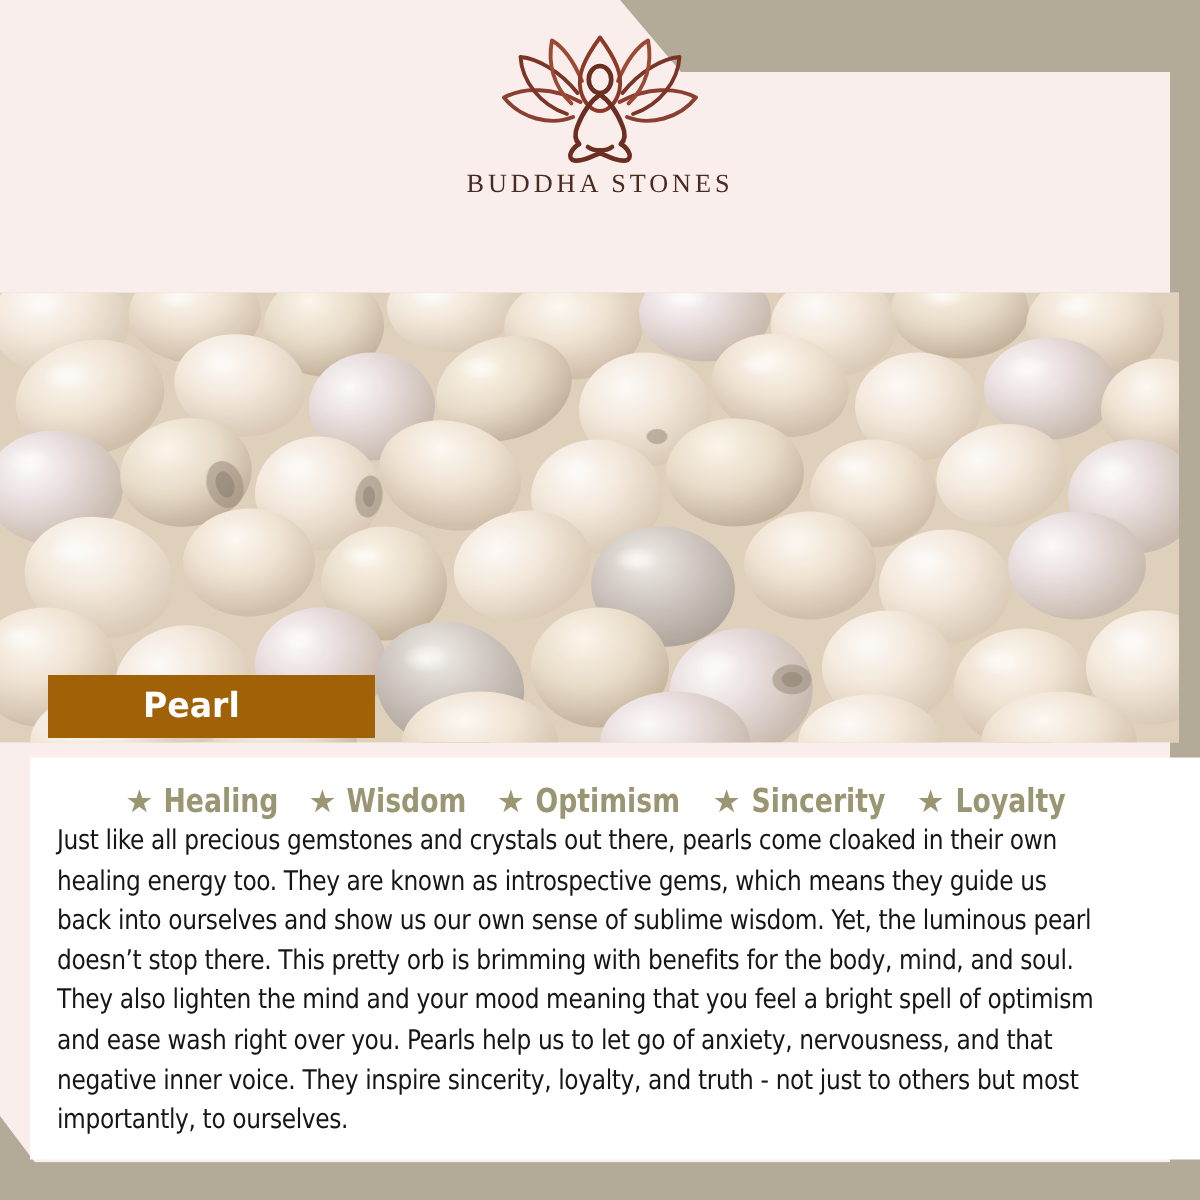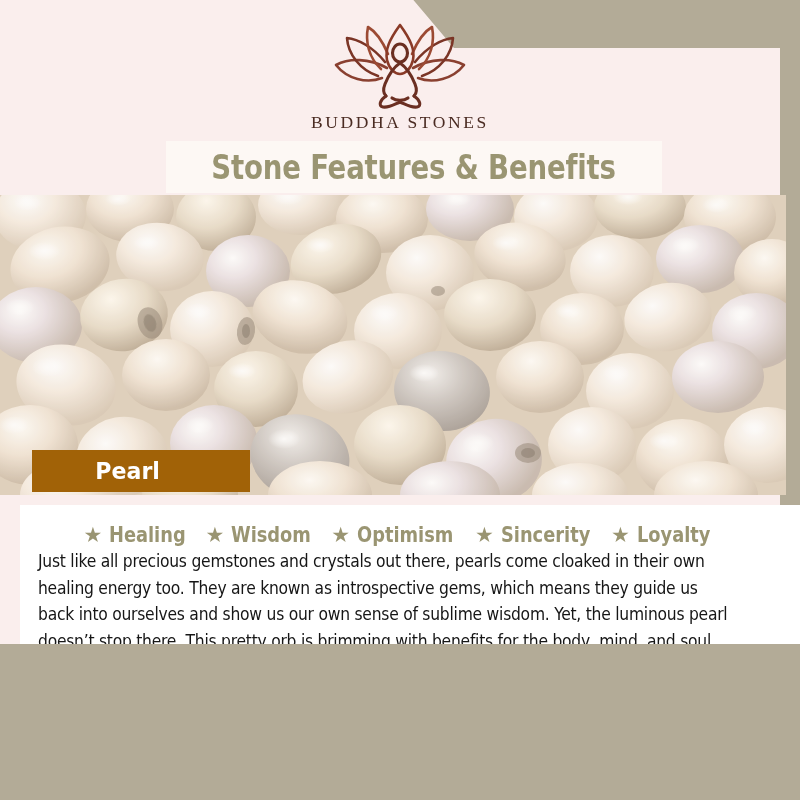--- a/index.html
+++ b/index.html
@@ -13,21 +13,21 @@
 
   body {
     font-family: "Liberation Sans", sans-serif;
     background: #b3ab97;
   }
 
   
   .infographic {
     position: relative;
     width: 800px;
-    height: 644px;
+    height: 800px;
     background: #b3ab97;
     overflow: hidden;
   }
 
   
   .frame-backdrop {
     position: absolute;
     inset: 0;
     background: #b3ab97;
   }
@@ -236,23 +236,20 @@
         <path d="M75 41 C81 45 86 52 90 62 C92 67 92 71 89 74"></path>
 
         <path d="M61 74 C55 78 53 84 58 85 C64 86 70 82 75 80 C80 82 86 86 92 85 C97 84 95 78 89 74"></path>
 
         <path d="M67 76 C71 79 79 79 83 76"></path>
       </g>
     </svg>
     <div class="logo-wordmark">BUDDHA STONES</div>
   </div>
 
-  <div class="title-banner">
-    <div class="title-text">Stone Features &amp; Benefits</div>
-  </div>
 
   <div class="photo">
     <svg viewBox="0 0 786 300" preserveAspectRatio="xMidYMid slice" aria-hidden="true">
       <defs>
         <radialGradient id="pg1" cx="35%" cy="30%" r="72%">
           <stop offset="0%" stop-color="#ffffff"></stop>
           <stop offset="45%" stop-color="#f6ece0"></stop>
           <stop offset="100%" stop-color="#d9c9b5"></stop>
         </radialGradient>
         <radialGradient id="pg2" cx="40%" cy="28%" r="70%">

